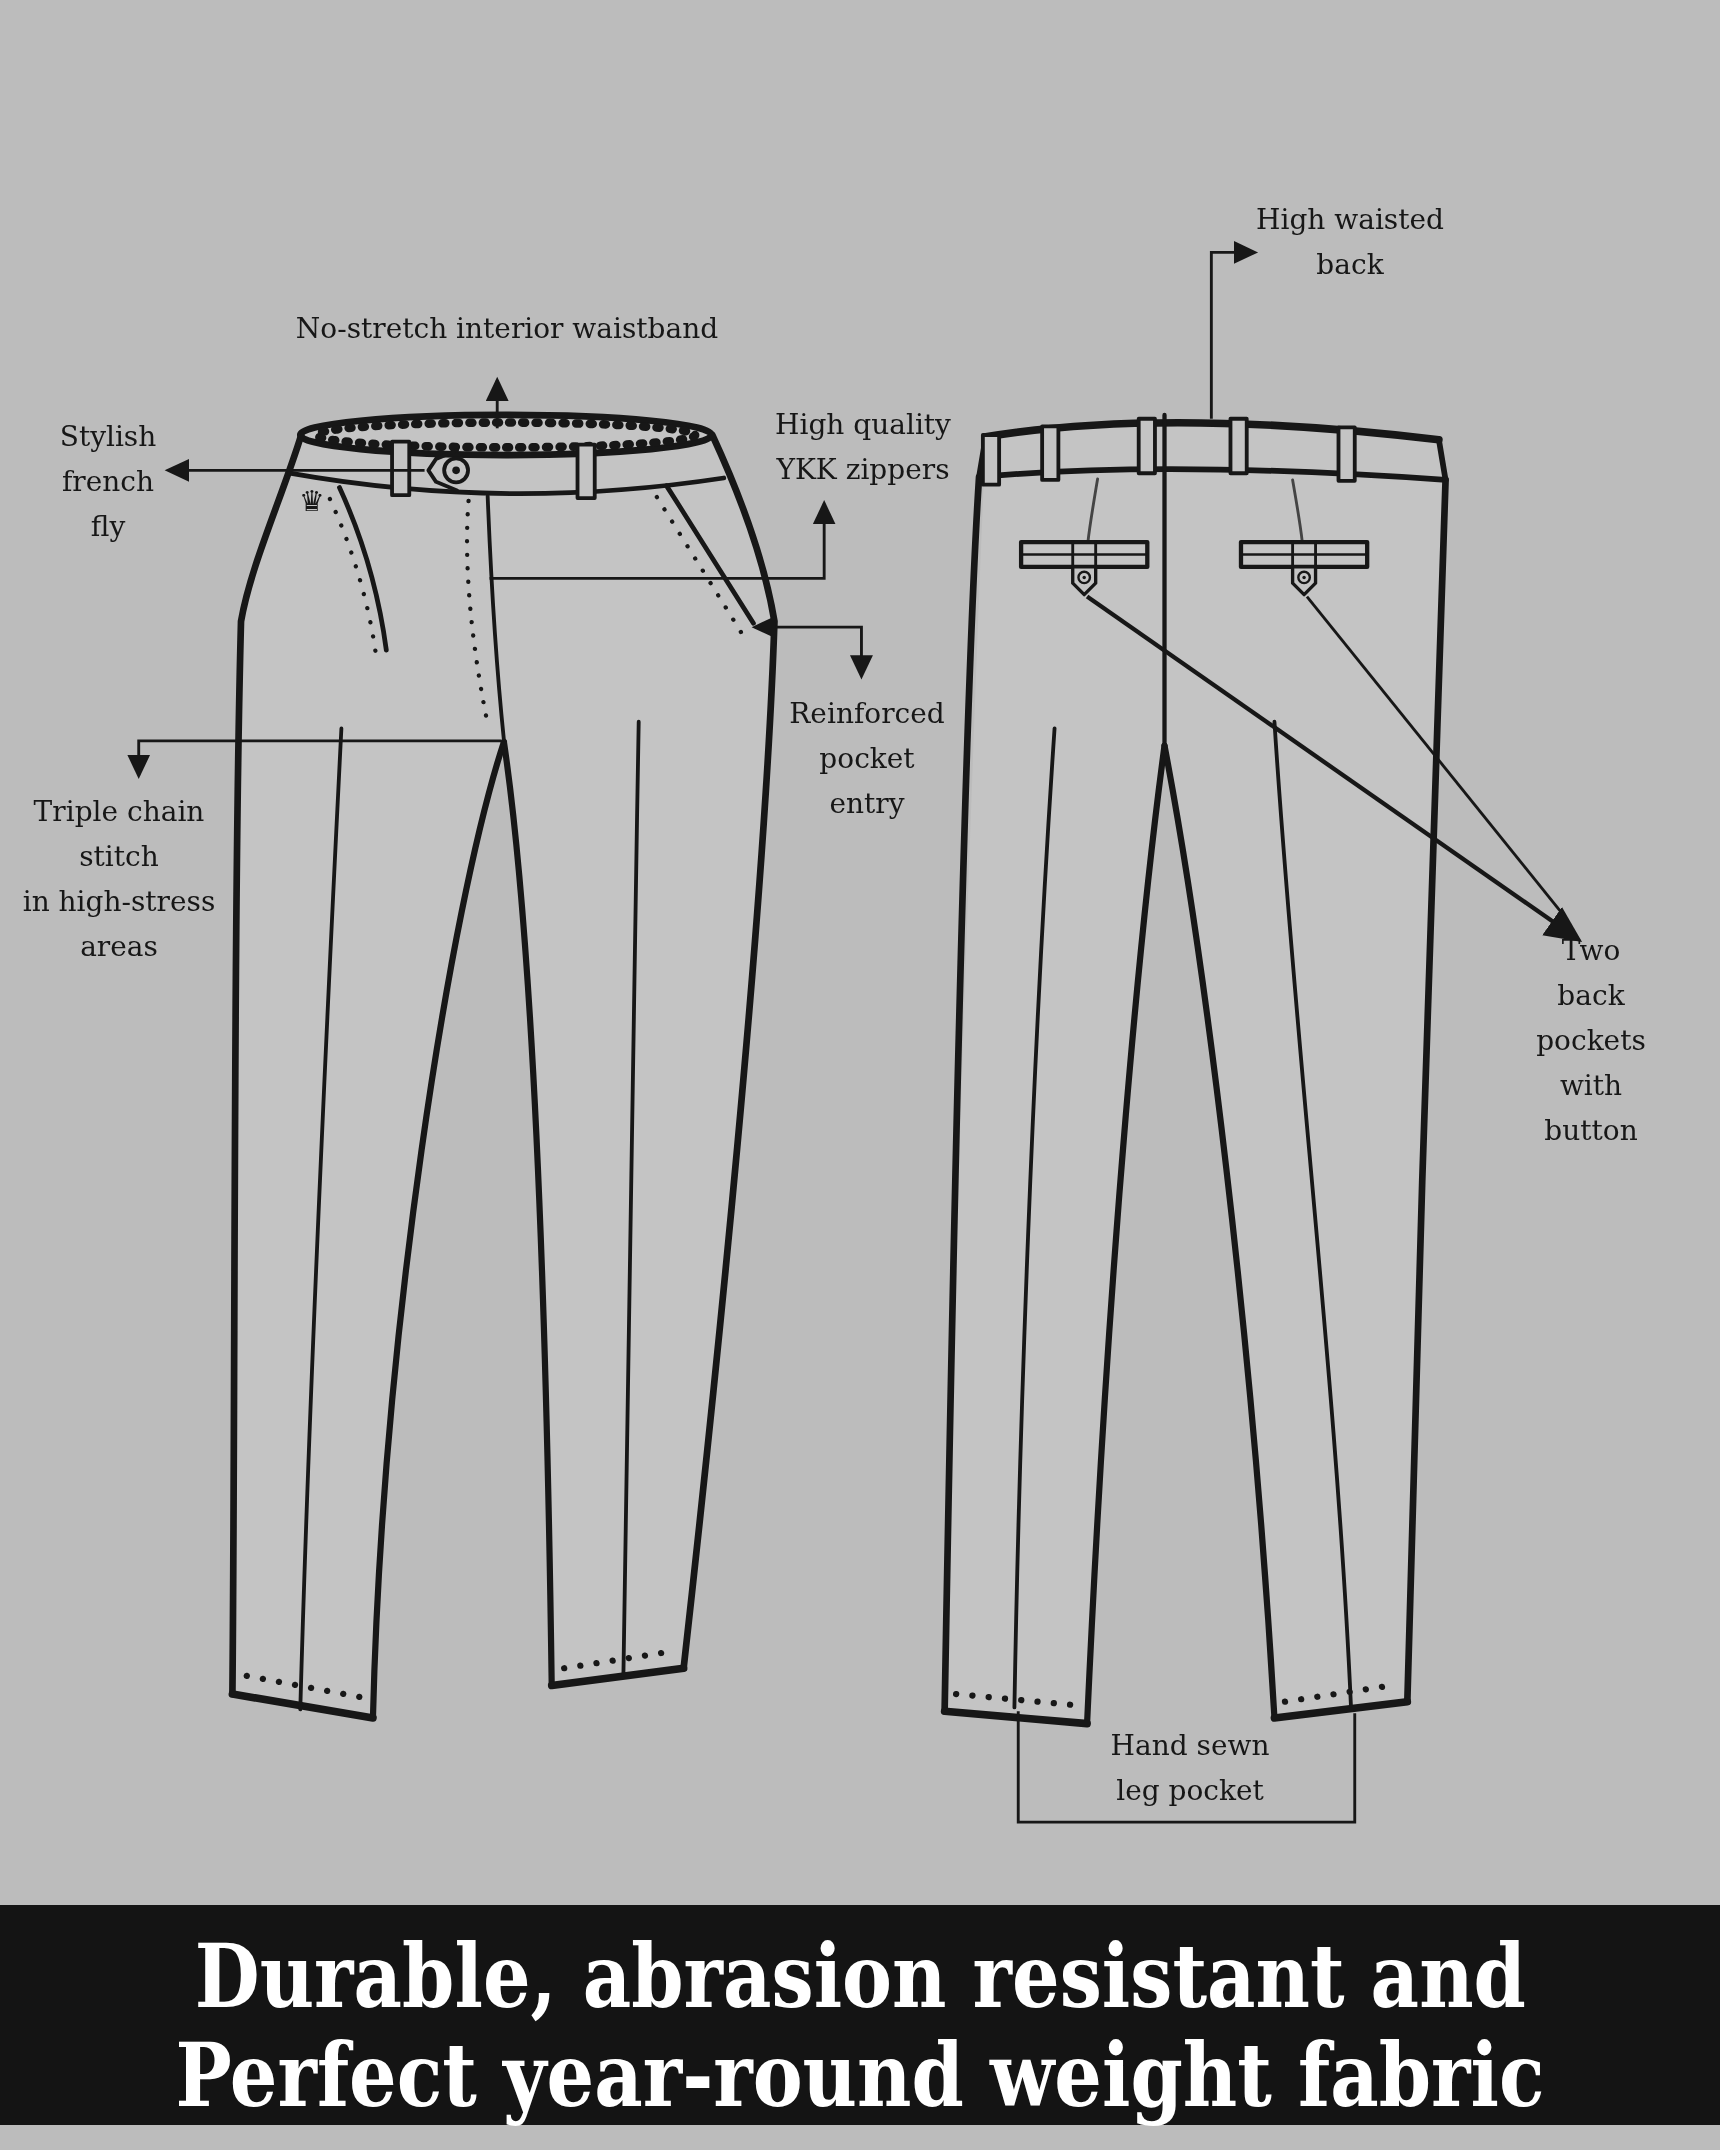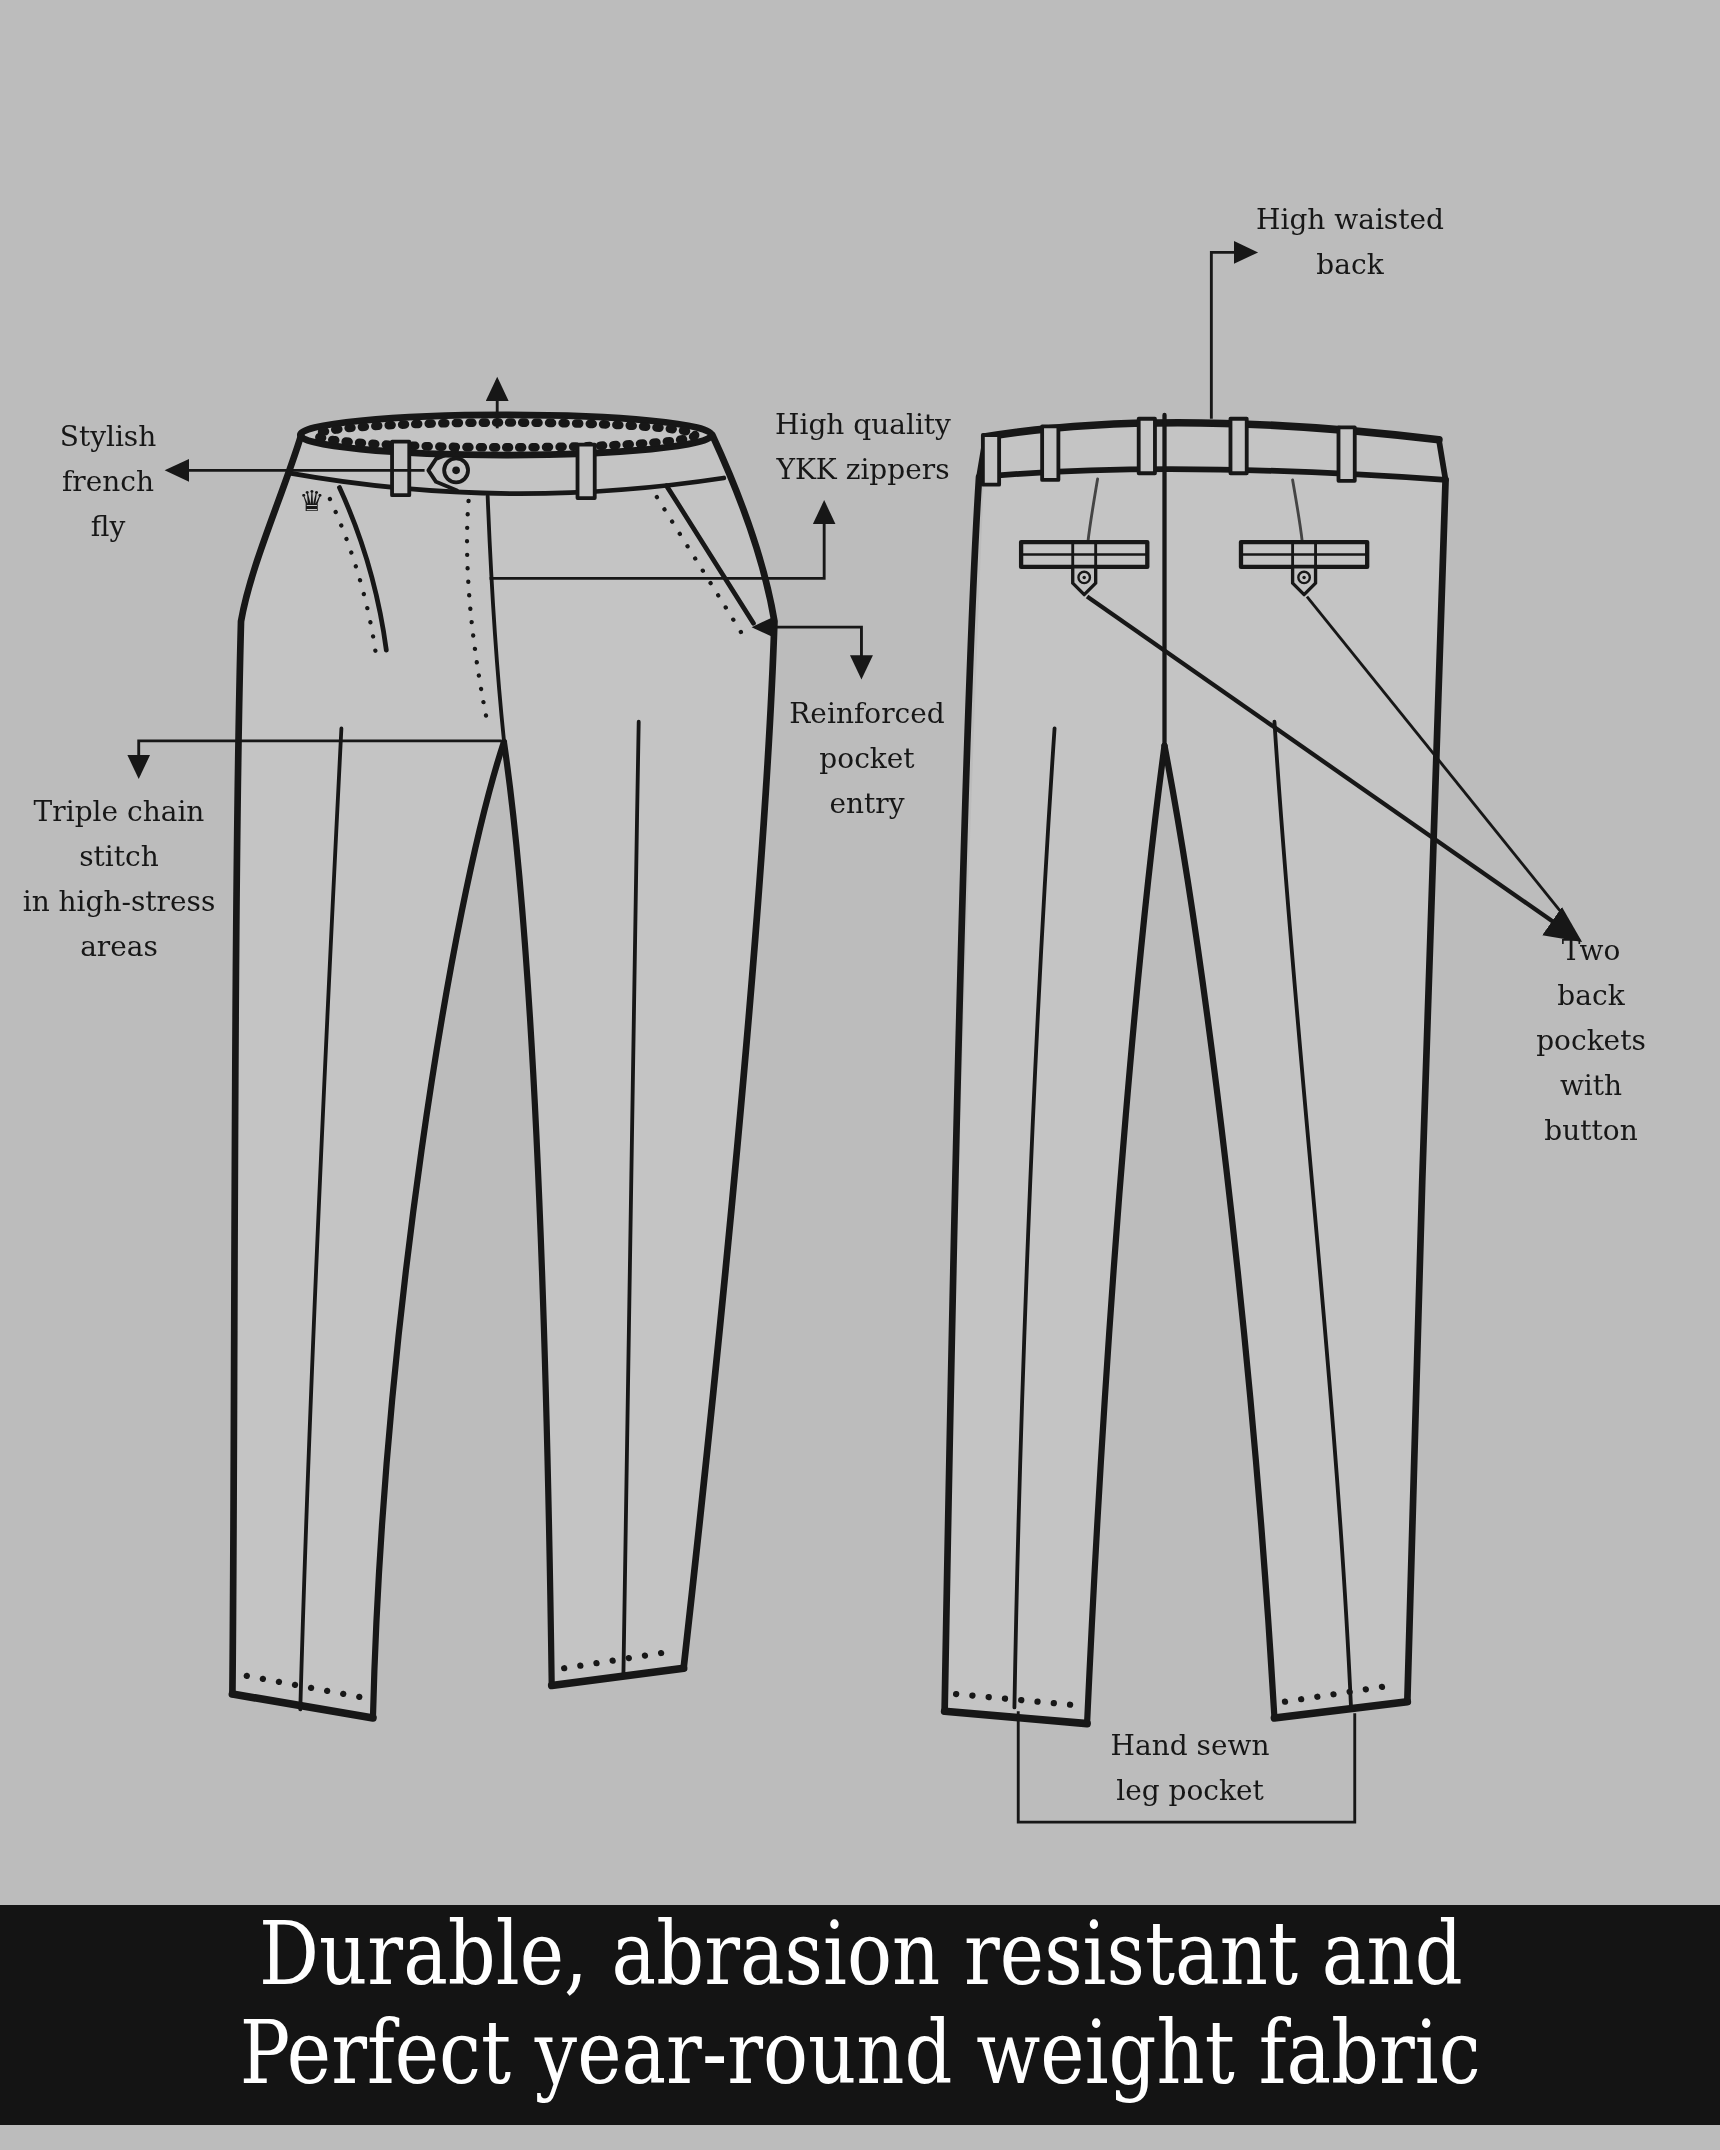--- a/index.html
+++ b/index.html
@@ -17,21 +17,21 @@
   #lbl-frenchfly{left:108px;top:414px;}
   #lbl-ykk{left:863px;top:402px;}
   #lbl-pocketentry{left:867px;top:691px;}
   #lbl-triple{left:119px;top:789px;}
   #lbl-highwaisted{left:1350px;top:197px;}
   #lbl-twopockets{left:1591px;top:904px;margin-top:24px;}
   #lbl-handsewn{left:1190px;top:1723px;}
   .banner{
     position:absolute;left:0;top:1905px;width:1721px;height:220px;
     background:#141414;color:#ffffff;
-    display:flex;flex-direction:column;justify-content:flex-start;align-items:center;
+    display:flex;flex-direction:column;justify-content:flex-end;align-items:center;font-weight:bold;
   }
   .banner .line{
     font-size:78px;line-height:99px;white-space:nowrap;
     display:inline-block;transform:scale(0.96,1.12);
   }
 </style>
 </head>
 <body>
 
 <div class="stage">
@@ -137,20 +137,21 @@
       <path d="M512,605 L862,605 L862,527" marker-end="url(#ah)"></path>
       <path d="M790,656 L901,656 L901,707" marker-start="url(#ah)" marker-end="url(#ah)"></path>
       <path d="M524,775 L145,775 L145,811" marker-end="url(#ah)"></path>
       <path d="M1267,438 L1267,264 L1312,264" marker-end="url(#ah)"></path>
       <path stroke-width="4.5" d="M1137,624 L1650,982" marker-end="url(#ah)"></path>
       <path d="M1367,624 L1636,958"></path>
       <path d="M1065,1790 L1065,1906 L1417,1906 L1417,1792"></path>
     </g>
   </svg>
 
+  <div class="label" id="lbl-nostretch">No-stretch interior waistband</div>
   <div class="label" id="lbl-frenchfly">Stylish
 french
 fly</div>
   <div class="label" id="lbl-ykk">High quality
 YKK zippers</div>
   <div class="label" id="lbl-pocketentry">Reinforced
 pocket
 entry</div>
   <div class="label" id="lbl-triple">Triple chain
 stitch

